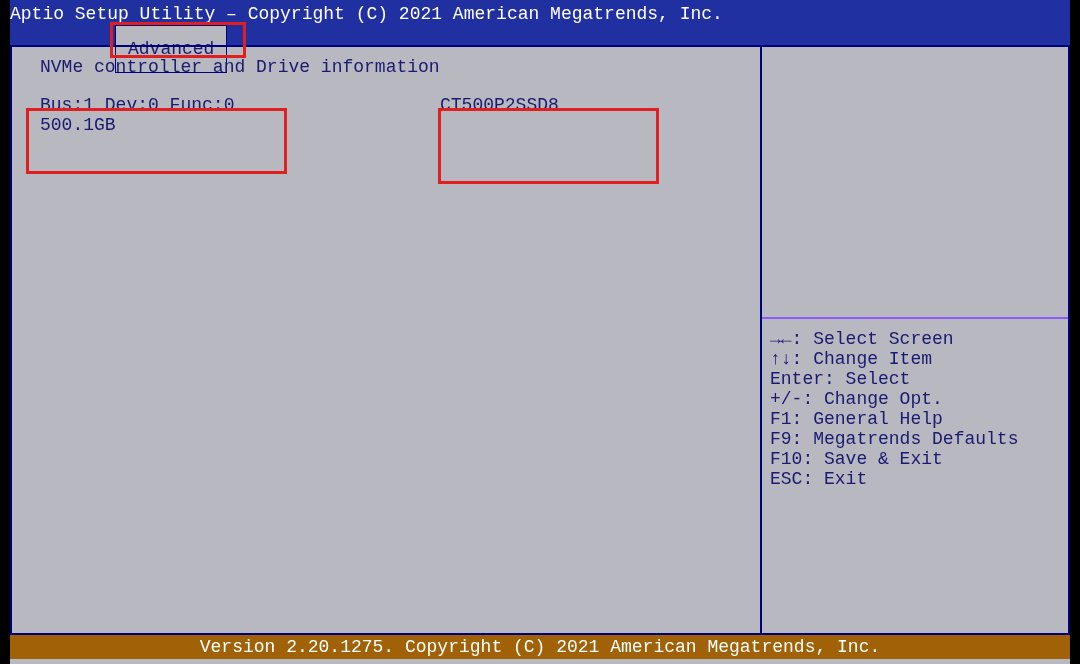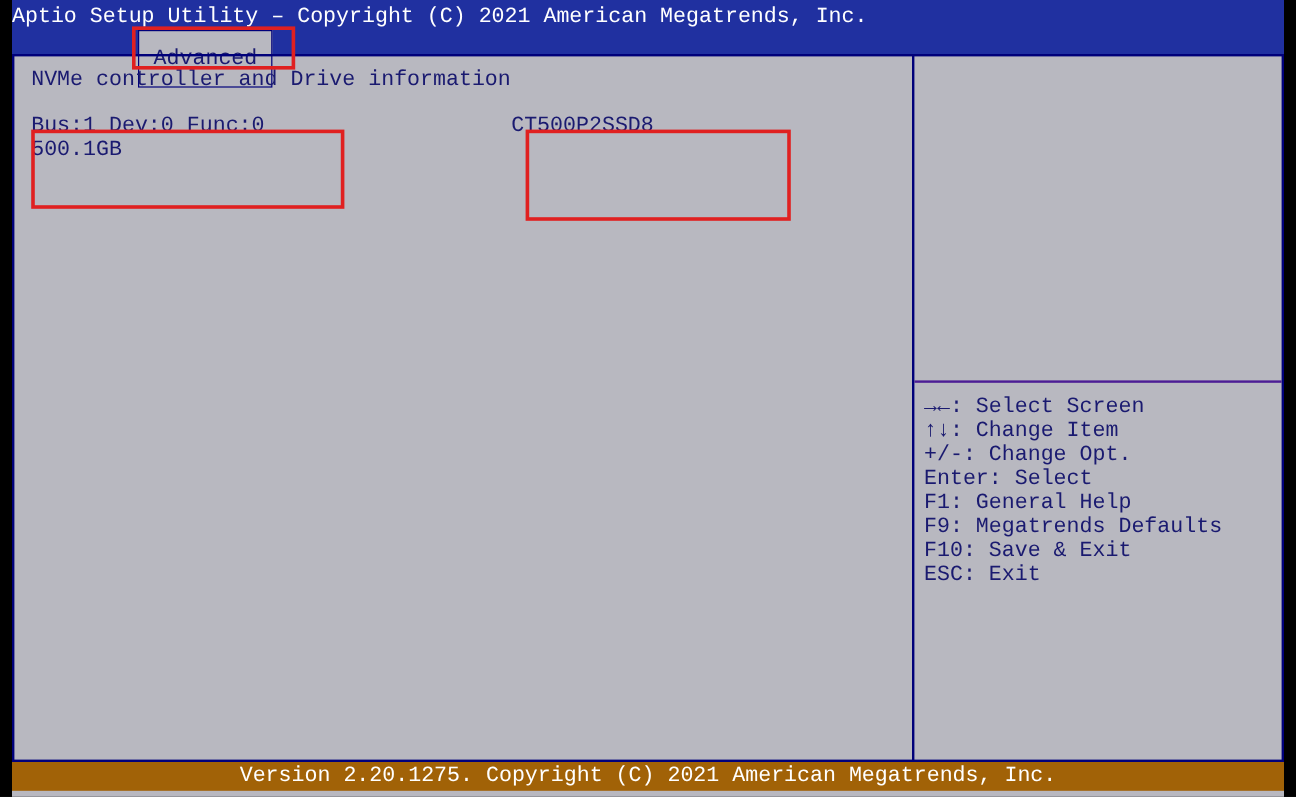--- a/index.html
+++ b/index.html
@@ -2,23 +2,23 @@
 <html><head>
 <meta charset="utf-8">
 <style>
   html,body{margin:0;padding:0;width:1080px;height:664px;background:#000;font-family:"Courier New",monospace;font-size:18px;overflow:hidden}
   .screen{position:absolute;left:10px;top:0;width:1060px;height:664px;background:#b8b8c0}
   .topbar{height:42px;background:#2030a0;color:#fff;line-height:22px;padding-top:3px}
   .toptitle{color:#fff}
   .tab{display:inline-block;background:#b8b8c0;color:#1a1a70;padding:12px 12px;margin-left:105px;height:22px;line-height:22px;border:1px solid #00007a;position:relative}
   .highlight{position:absolute;border:3px solid #e02020;pointer-events:none}
   .body{display:flex;height:590px}
-  .main{flex:1;border:2px solid #00007a;border-right:none;padding:10px 14px;color:#1a1a70;position:relative}
+  .main{flex:1;border:2px solid #00007a;border-right:none;padding:10px 28px;color:#1a1a70;position:relative}
   .side{width:290px;border:2px solid #00007a;padding:10px 8px;color:#1a1a70;display:flex;flex-direction:column}
-  .side-help{border-top:2px solid #4c1d95;margin:260px -8px 0;padding:10px 8px 0}
+  .side-help{border-top:2px solid #8b5cf6;margin:260px -8px 0;padding:10px 8px 0}
   .row{display:flex}
   .lbl{width:400px}
   .bottombar{height:24px;background:#a16207;color:#fff;text-align:center;line-height:24px}
   .helpline{white-space:pre}
 </style>
 </head>
 <body>
 
 <div class="screen">
 
@@ -37,22 +37,22 @@
       </div>
       <div class="row">
         <span>500.1GB</span>
       </div>
     </div>
 
     <div class="side">
       <div class="side-help">
         <div class="helpline">→←: Select Screen</div>
         <div class="helpline">↑↓: Change Item</div>
+        <div class="helpline">Enter: Select</div>
         <div class="helpline">+/-: Change Opt.</div>
-        <div class="helpline">Enter: Select</div>
         <div class="helpline">F1: General Help</div>
         <div class="helpline">F9: Megatrends Defaults</div>
         <div class="helpline">F10: Save &amp; Exit</div>
         <div class="helpline">ESC: Exit</div>
       </div>
     </div>
   </div>
 
   <div class="bottombar">Version 2.20.1275. Copyright (C) 2021 American Megatrends, Inc.</div>
 

